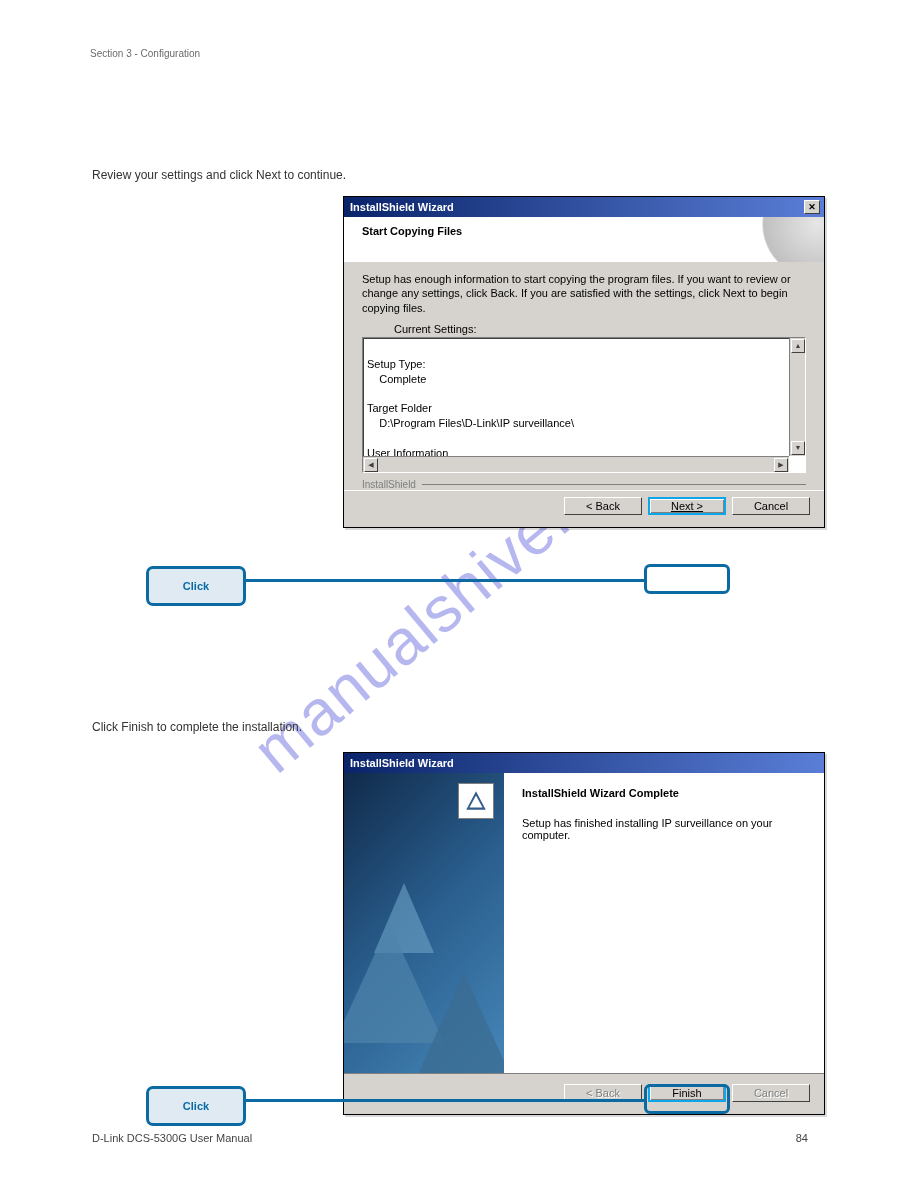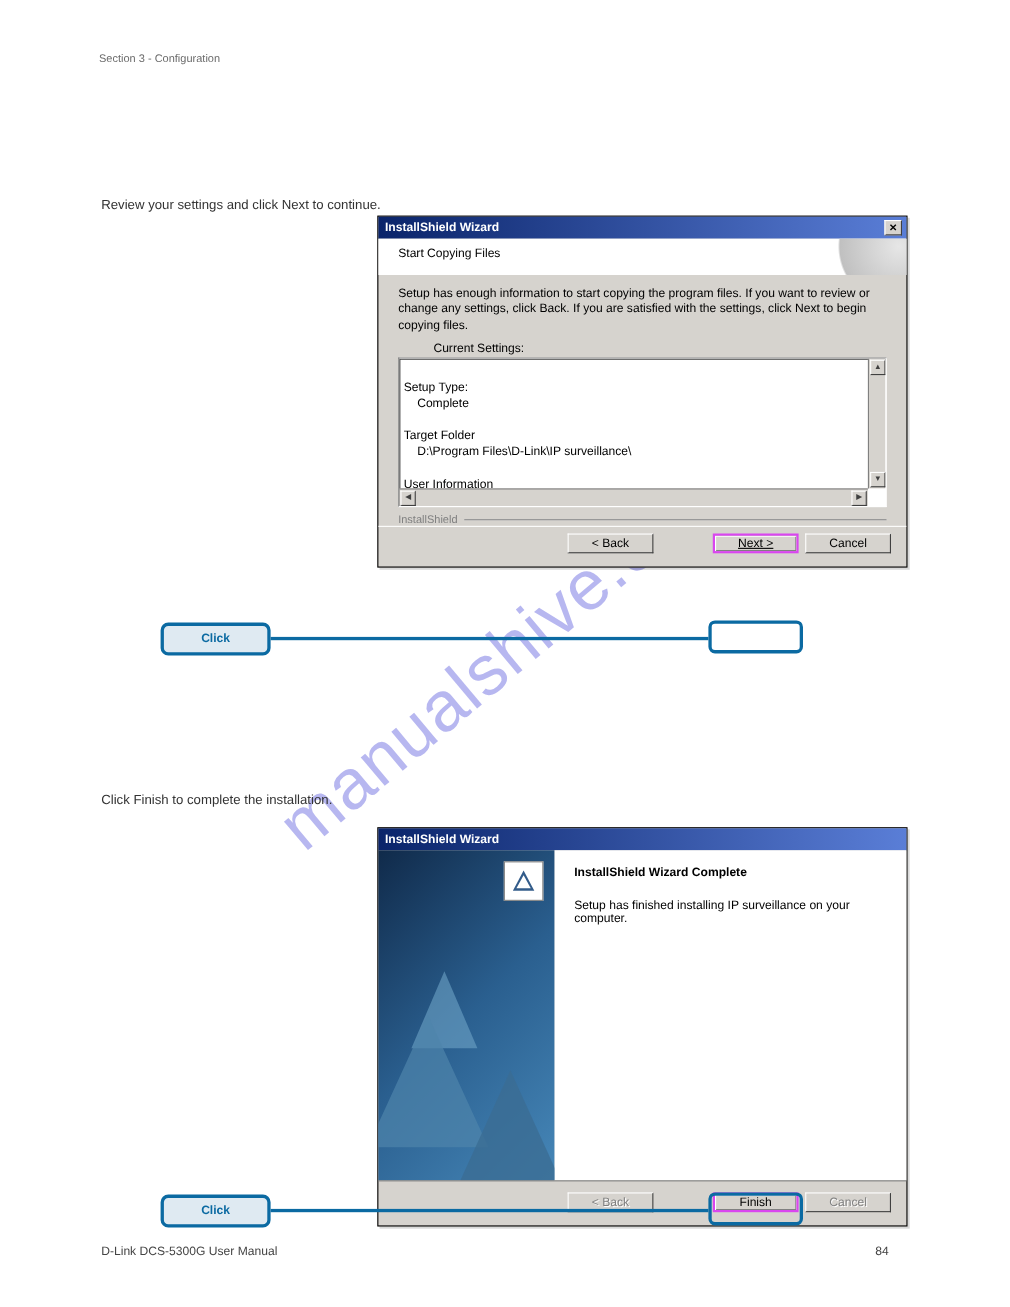--- a/index.html
+++ b/index.html
@@ -74,23 +74,22 @@
     background: #d6d3ce;
     border-top: 1px solid #fff;
     border-left: 1px solid #fff;
     border-right: 1px solid #404040;
     border-bottom: 1px solid #404040;
     font-size: 11px;
     font-family: Liberation Sans, sans-serif;
     cursor: default;
   }
   .win-btn.default-btn {
-    border: 2px solid #d946ef;
+    border: 2px solid #0ea5e9;
     box-shadow: inset 1px 1px 0 #fff, inset -1px -1px 0 #808080;
-    margin-left: 48px;
   }
   .win-btn.disabled {
     color: #808080;
     text-shadow: 1px 1px 0 #fff;
   }
   .underline-accesskey { text-decoration: underline; }
 
   
   .d1-header {
     background: #fff;
@@ -98,21 +97,21 @@
     position: relative;
     overflow: hidden;
   }
   .d1-header .curl {
     position: absolute;
     top: -20px; right: -20px;
     width: 90px; height: 90px;
     background: radial-gradient(circle at 70% 30%, #e6e6e6 0%, #c0c0c0 60%, transparent 62%);
     border-radius: 50%;
   }
-  .d1-header .heading { font-weight: normal; font-size: 11px; margin-bottom: 3px;}
+  .d1-header .heading { font-weight: bold; font-size: 11px; margin-bottom: 15px;}
   .d1-header .sub { font-size: 11px; padding-left: 12px;}
   .d1-body {
     padding: 10px 18px 6px 18px;
     font-size: 11px;
     color: #000;
   }
   .d1-body .para { margin-bottom: 8px; line-height: 1.3;}
   .textbox {
     background: #fff;
     border-top: 1px solid #808080;
@@ -178,21 +177,21 @@
     background:#fff;
     padding: 14px 18px 10px 18px;
     font-size:11px;
   }
   .d2-content .complete-heading { font-weight:bold; margin-bottom:18px;}
   .d2 .buttons { border-top:1px solid #808080; padding-top:10px;}
 
   
   .callout {
     position:absolute;
-    width:100px; height:30px;
+    width:100px; height:40px;
     border:3px solid #0b6aa2;
     border-radius:7px;
     background:#dfeaf2;
     display:flex; align-items:center; justify-content:center;
     font-size:11px; font-weight:bold; color:#0b6aa2;
   }
   .callout-line {
     position:absolute;
     height:3px;
     background:#0b6aa2;
@@ -225,21 +224,21 @@
 </style>
 </head>
 <body>
 
 <div class="page-header">
   <span>Section 3 - Configuration</span>
 </div>
 
 <div class="watermark">manualshive.com</div>
 
-<div class="instruction" style="top:179px;">Review your settings and click Next to continue.</div>
+<div class="instruction" style="top:168px;">Review your settings and click Next to continue.</div>
 
 <div class="dialog" style="top:196px; left:343px;">
   <div class="titlebar">
     <span>InstallShield Wizard</span>
     <div class="close-btn">
       <span>✕</span>
     </div>
   </div>
 
   <div class="d1-header">

